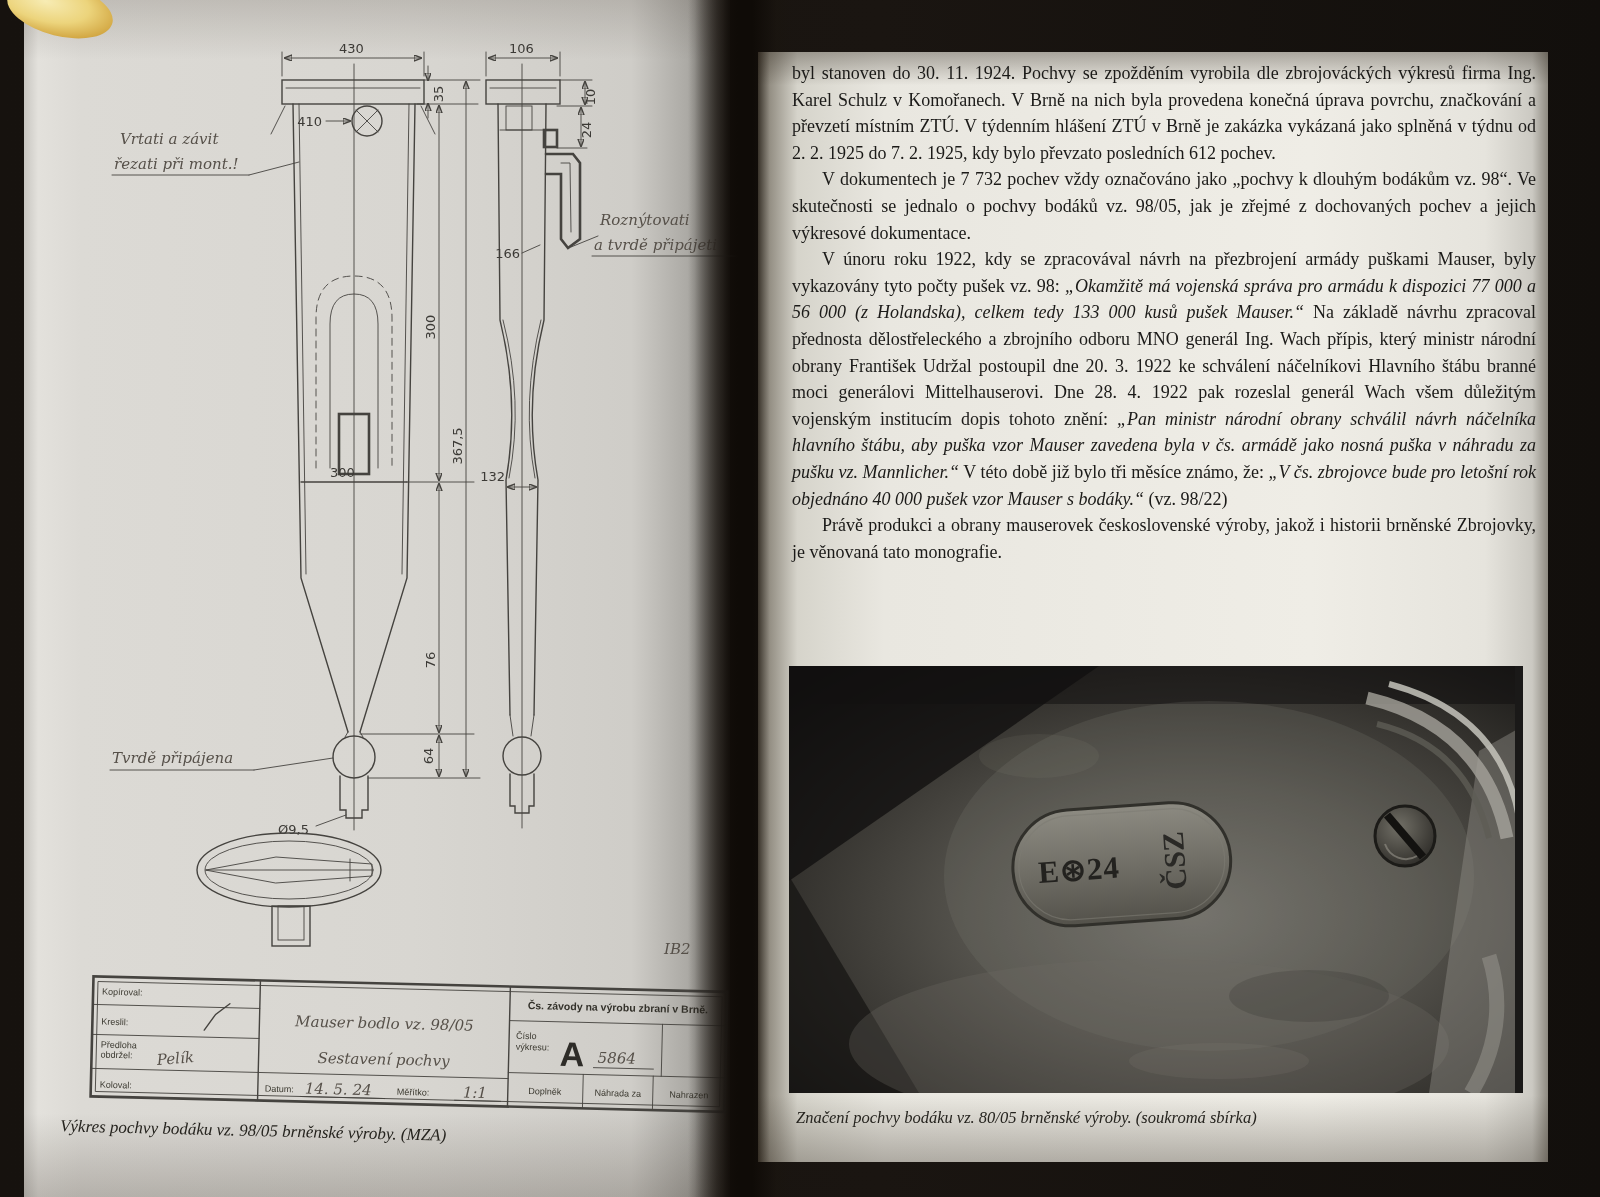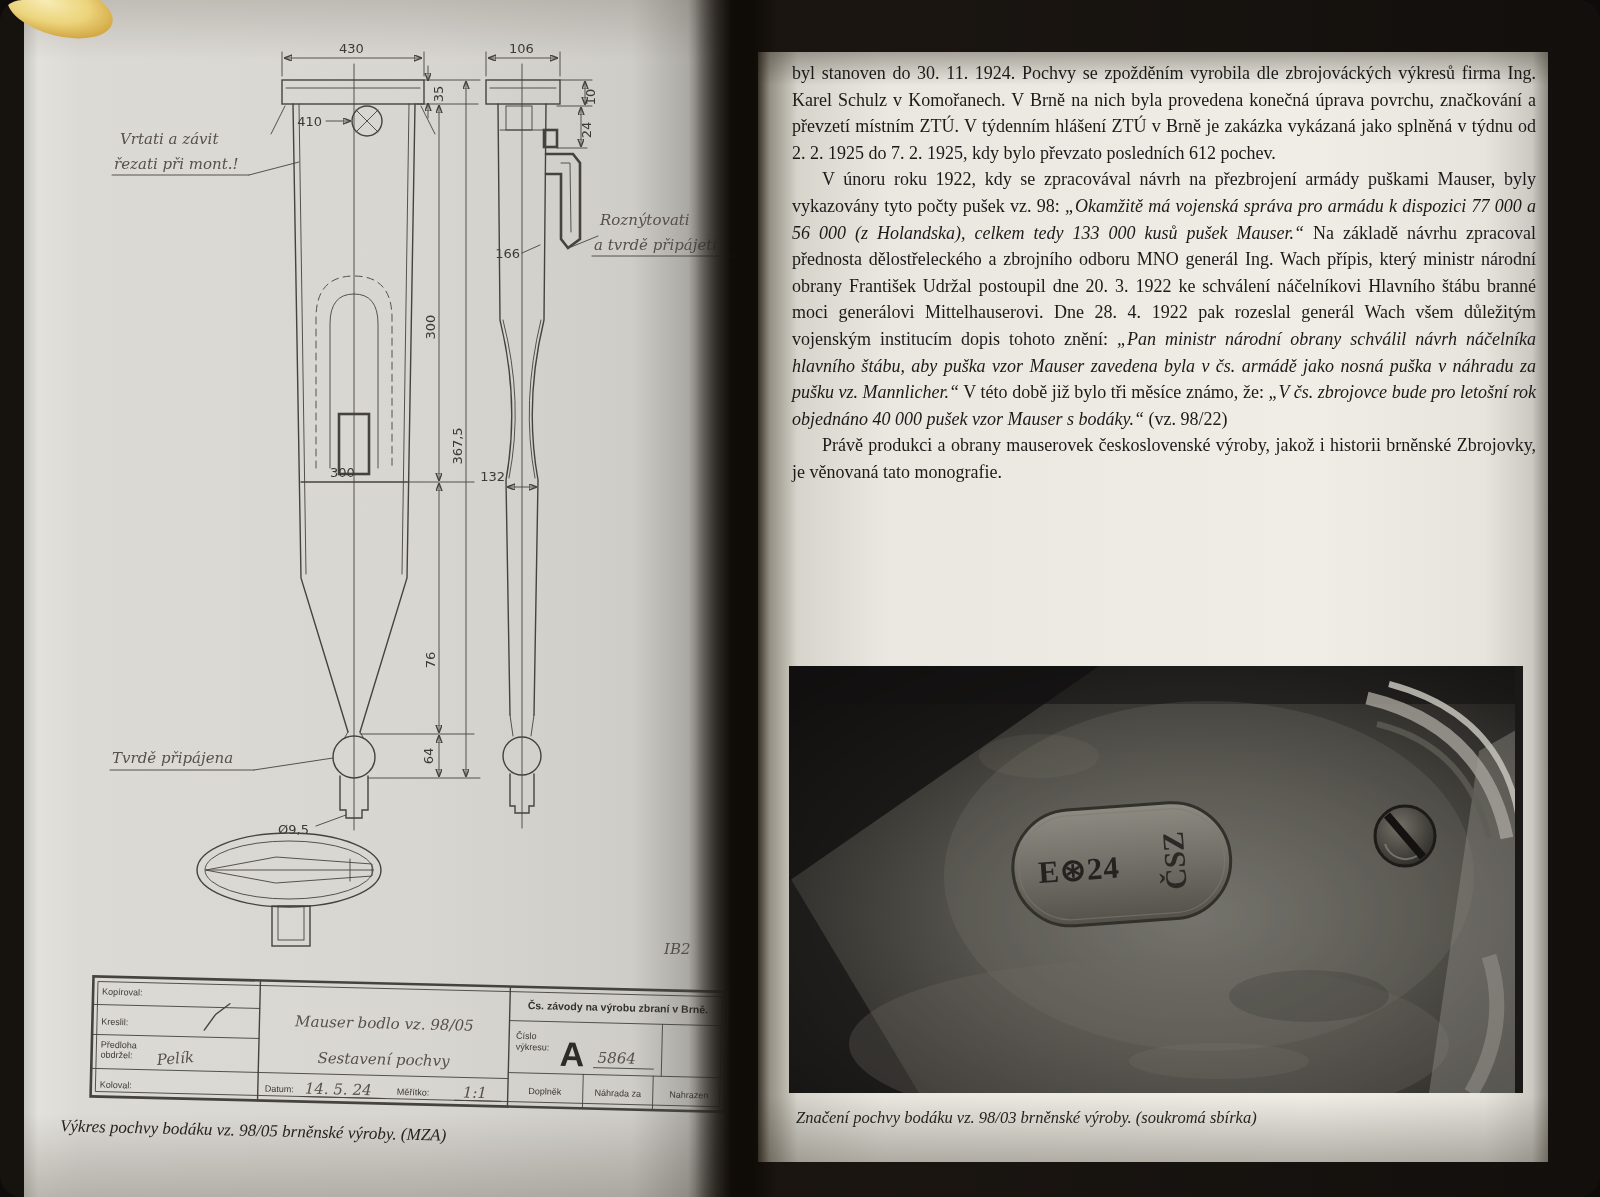--- a/index.html
+++ b/index.html
@@ -1,18 +1,18 @@
 <!DOCTYPE html>
 <html><head>
 <meta charset="utf-8">
 <style>
   html,body{margin:0;padding:0;background:#0e0c0a;}
   .book{position:relative;width:1600px;height:1197px;overflow:hidden;
         background:linear-gradient(90deg,#16120e 0,#1a1511 55%,#120f0c 100%);
-        font-family:"Liberation Serif",serif;border-radius:22px;}
+        font-family:"Liberation Serif",serif;}
   
   .page-left{position:absolute;left:24px;top:0;width:706px;height:1197px;
      background:linear-gradient(90deg,#c8c6c1 0,#e3e1dc 2%,#dcdad5 8%,#d8d6d1 55%,#cfcdc8 86%,#a7a5a0 95%,#54504a 99%,#2b2723 100%);}
   .page-left .shade{position:absolute;inset:0;
      background:linear-gradient(180deg,rgba(70,60,50,.18) 0,rgba(0,0,0,0) 5%,rgba(0,0,0,0) 93%,rgba(40,30,20,.22) 100%);}
   .blob{position:absolute;left:-18px;top:-16px;width:108px;height:52px;border-radius:50%;
      transform:rotate(14deg);
      background:radial-gradient(ellipse at 35% 40%,#f7ecb4 0,#ecd47c 45%,#d3a844 75%,#9c7326 100%);}
   .dwg{position:absolute;left:30px;top:22px;width:690px;height:1140px;}
   .dwg line,.dwg path,.dwg rect,.dwg circle,.dwg ellipse{stroke:#45433f;fill:none;stroke-width:1.4;stroke-linecap:round;}
@@ -215,20 +215,21 @@
     <div class="blob"></div>
   </div>
 
   <div class="gutter"></div>
 
   <div class="page-right">
     <div class="shade"></div>
 
     <div class="textblock">
       <p>byl stanoven do 30. 11. 1924. Pochvy se zpožděním vyrobila dle zbrojováckých výkresů firma Ing. Karel Schulz v Komořanech. V Brně na nich byla provedena konečná úprava povrchu, značkování a převzetí místním ZTÚ. V týdenním hlášení ZTÚ v Brně je zakázka vykázaná jako splněná v týdnu od 2. 2. 1925 do 7. 2. 1925, kdy bylo převzato posledních 612 pochev.</p>
+      <p class="ind">V dokumentech je 7 732 pochev vždy označováno jako „pochvy k dlouhým bodákům vz. 98“. Ve skutečnosti se jednalo o pochvy bodáků vz. 98/05, jak je zřejmé z dochovaných pochev a jejich výkresové dokumentace.</p>
       <p class="ind"><span>V únoru roku 1922, kdy se zpracovával návrh na přezbrojení armády puškami Mauser, byly vykazovány tyto počty pušek vz. 98: </span><span class="it">„Okamžitě má vojenská správa pro armádu k dispozici 77 000 a 56 000 (z Holandska), celkem tedy 133 000 kusů pušek Mauser.“</span><span> Na základě návrhu zpracoval přednosta dělostřeleckého a zbrojního odboru MNO generál Ing. Wach přípis, který ministr národní obrany František Udržal postoupil dne 20. 3. 1922 ke schválení náčelníkovi Hlavního štábu branné moci generálovi Mittelhauserovi. Dne 28. 4. 1922 pak rozeslal generál Wach všem důležitým vojenským institucím dopis tohoto znění: </span><span class="it">„Pan ministr národní obrany schválil návrh náčelníka hlavního štábu, aby puška vzor Mauser zavedena byla v čs. armádě jako nosná puška v náhradu za pušku vz. Mannlicher.“</span><span> V této době již bylo tři měsíce známo, že: </span><span class="it">„V čs. zbrojovce bude pro letošní rok objednáno 40 000 pušek vzor Mauser s bodáky.“</span><span> (vz. 98/22)</span></p>
       <p class="ind">Právě produkci a obrany mauserovek československé výroby, jakož i historii brněnské Zbrojovky, je věnovaná tato monografie.</p>
     </div>
 
     <div class="photo">
       <svg viewBox="0 0 734 427" width="734" height="427">
         <defs>
           <radialGradient id="bg" cx="55%" cy="58%" r="75%">
             <stop offset="0" stop-color="#767younger470"></stop>
             <stop offset="0" stop-color="#74726c"></stop>
@@ -272,16 +273,16 @@
           <circle cx="616" cy="170" r="30" fill="url(#screw)" stroke="#1c1b18" stroke-width="3"></circle>
           <line x1="598" y1="149" x2="634" y2="191" stroke="#131210" stroke-width="8"></line>
           <path d="M596,178 A22,22 0 0 0 628,190" stroke="#8a887f" stroke-width="2" fill="none" opacity="0.7"></path>
         </g>
         <ellipse cx="250" cy="90" rx="60" ry="22" fill="#8a887f" opacity="0.12" stroke="none"></ellipse>
         <ellipse cx="520" cy="330" rx="80" ry="26" fill="#000000" opacity="0.12" stroke="none"></ellipse>
         <ellipse cx="430" cy="395" rx="90" ry="18" fill="#8a887f" opacity="0.15" stroke="none"></ellipse>
       </svg>
     </div>
 
-    <div class="caption-right">Značení pochvy bodáku vz. 98/03 brněnské výroby. (soukromá sbírka)</div>
+    <div class="caption-right">Značení pochvy bodáku vz. 80/05 brněnské výroby. (soukromá sbírka)</div>
   </div>
 
 </div>
 
 </body></html>

